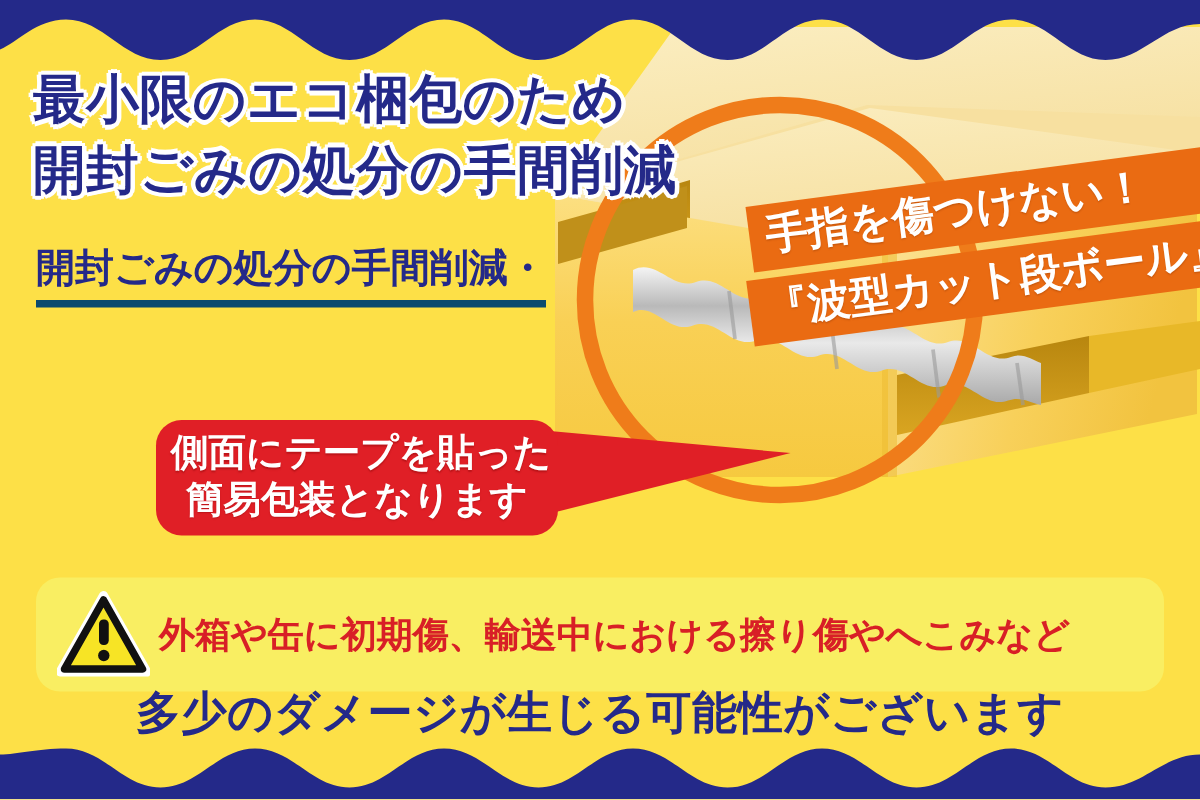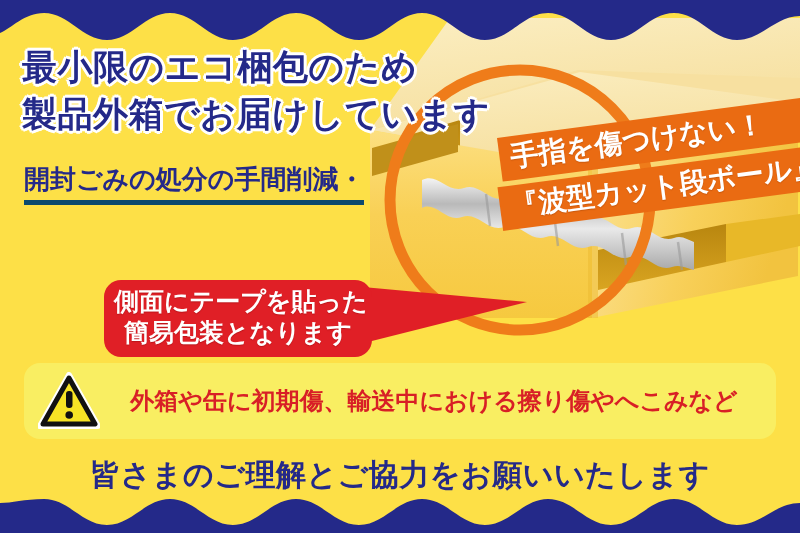--- a/index.html
+++ b/index.html
@@ -117,31 +117,30 @@
     margin-bottom:5px;
     display:block;
     text-shadow:0 1px 1px rgba(130,50,0,.3);
   }
   #orange-banner .obar.b2{margin-left:-6px;padding-right:6px;}
 
   
   #warning-panel{
     position:absolute;
     left:24px;
-    top:363px;
+    top:385px;
     width:752px;
     height:76px;
     background:#f9ee62;
     border-radius:16px;
     z-index:8;
     box-sizing:border-box;
     display:flex;
     align-items:center;
     padding:4px 14px;
-    text-align:center;
   }
   #warning-icon{
     flex:0 0 auto;
     width:62px;
     height:58px;
     margin-right:6px;
   }
   #warning-text{
     flex:1 1 auto;
     color:#d81f26;
@@ -275,21 +274,21 @@
         C523,10 510,36 485,36 C460,36 447,10 422,10
         C397,10 384,36 359,36 C334,36 321,10 296,10
         C271,10 258,36 233,36 C208,36 195,10 170,10
         C145,10 132,36 107,36 C82,36 69,10 44,10
         C24,10 12,14 0,14 Z"></path>
     </svg>
   </div>
 
   <div id="headline">
     <div>最小限のエコ梱包のため</div>
-    <div>製品外箱でお届けしています</div>
+    <div>開封ごみの処分の手間削減</div>
   </div>
 
   <div id="subcopy">
     <div><span class="ln">開封ごみの処分の手間削減・</span></div>
   </div>
 
   <div id="red-pointer">
     <svg width="190" height="80" viewBox="0 0 190 80" xmlns="http://www.w3.org/2000/svg">
       <polygon fill="#e01f26" points="0,6 175,22 0,66"></polygon>
     </svg>
@@ -312,15 +311,15 @@
         <polygon points="31,6 57,52 5,52" fill="#f7e425" stroke="#111111" stroke-width="5" stroke-linejoin="round"></polygon>
         <rect x="28" y="19" width="6.5" height="17" rx="3" fill="#111111"></rect>
         <circle cx="31.2" cy="43" r="3.8" fill="#111111"></circle>
       </svg>
     </div>
     <div id="warning-text">
       <div>外箱や缶に初期傷、輸送中における擦り傷やへこみなど</div>
     </div>
   </div>
 
-  <div id="closing-line">皆さまのご理解とご協力をお願いいたします</div>
+  <div id="closing-line">多少のダメージが生じる可能性がございます</div>
 
 </div>
 
 </body></html>

